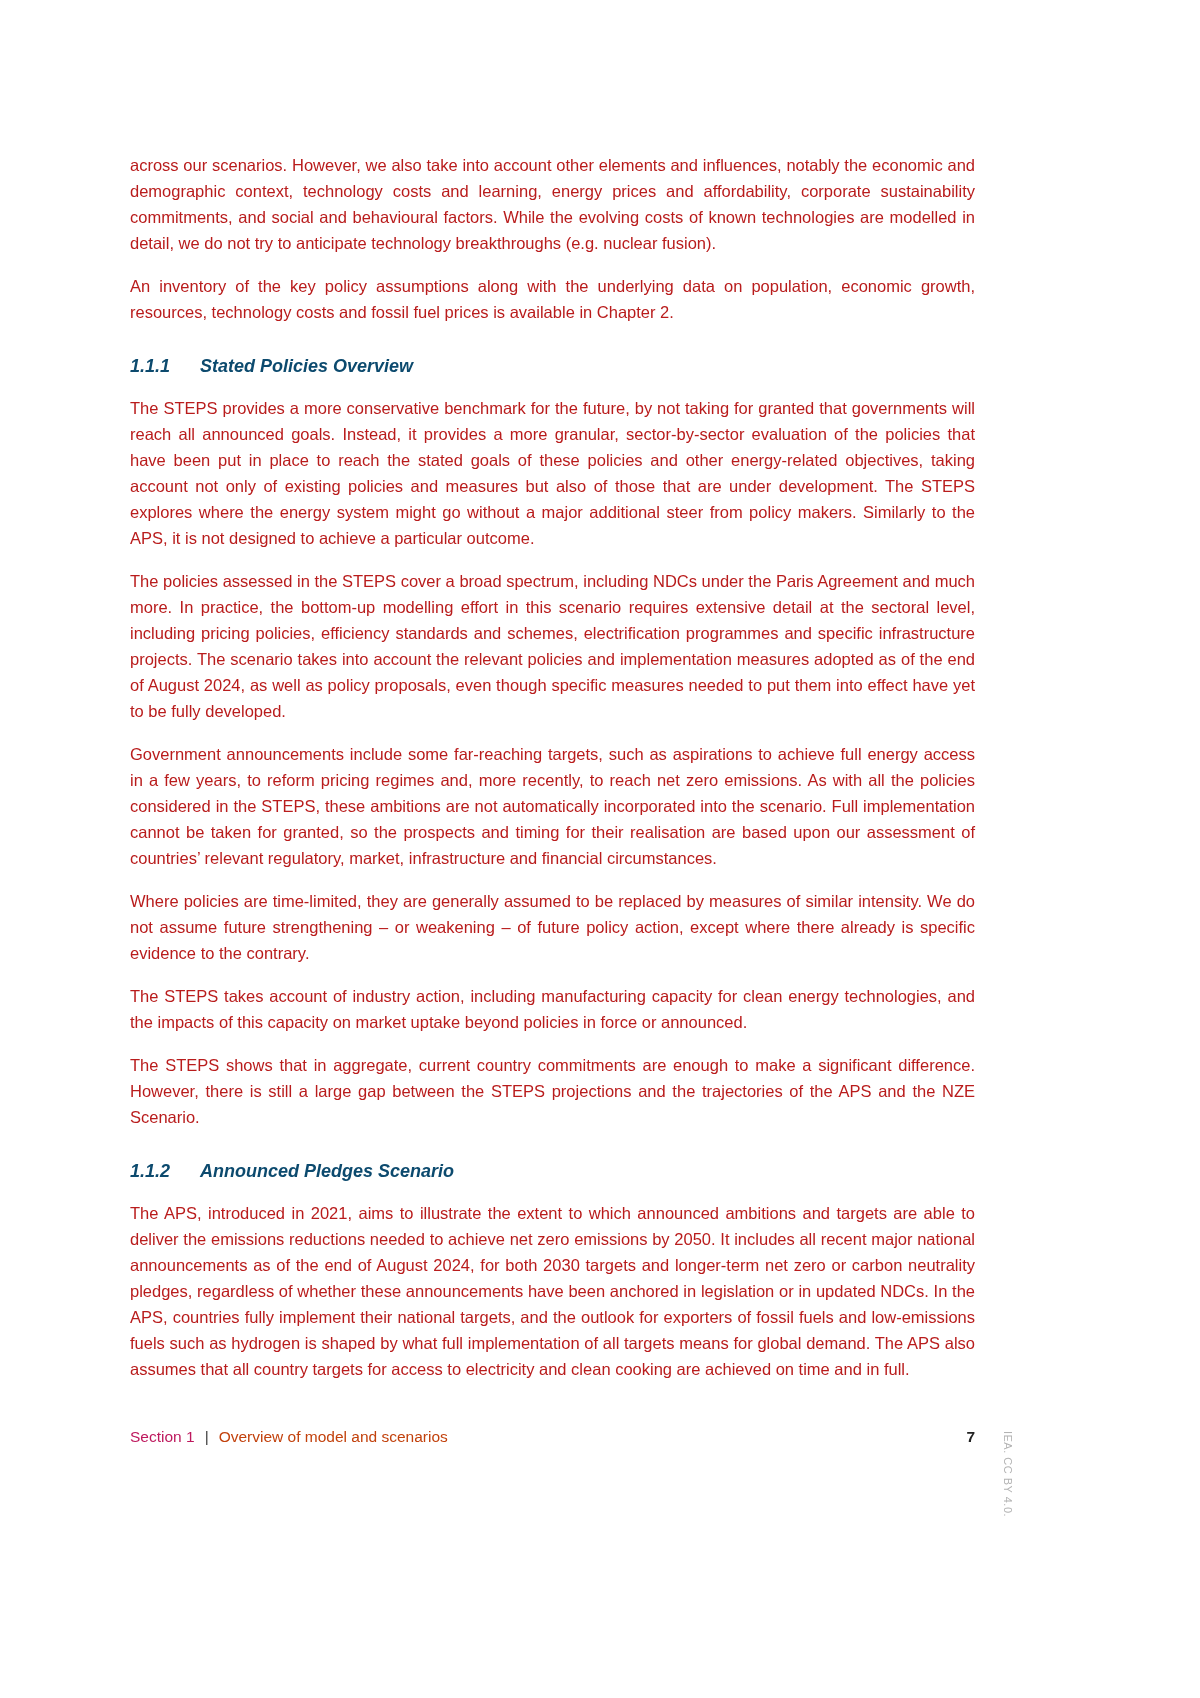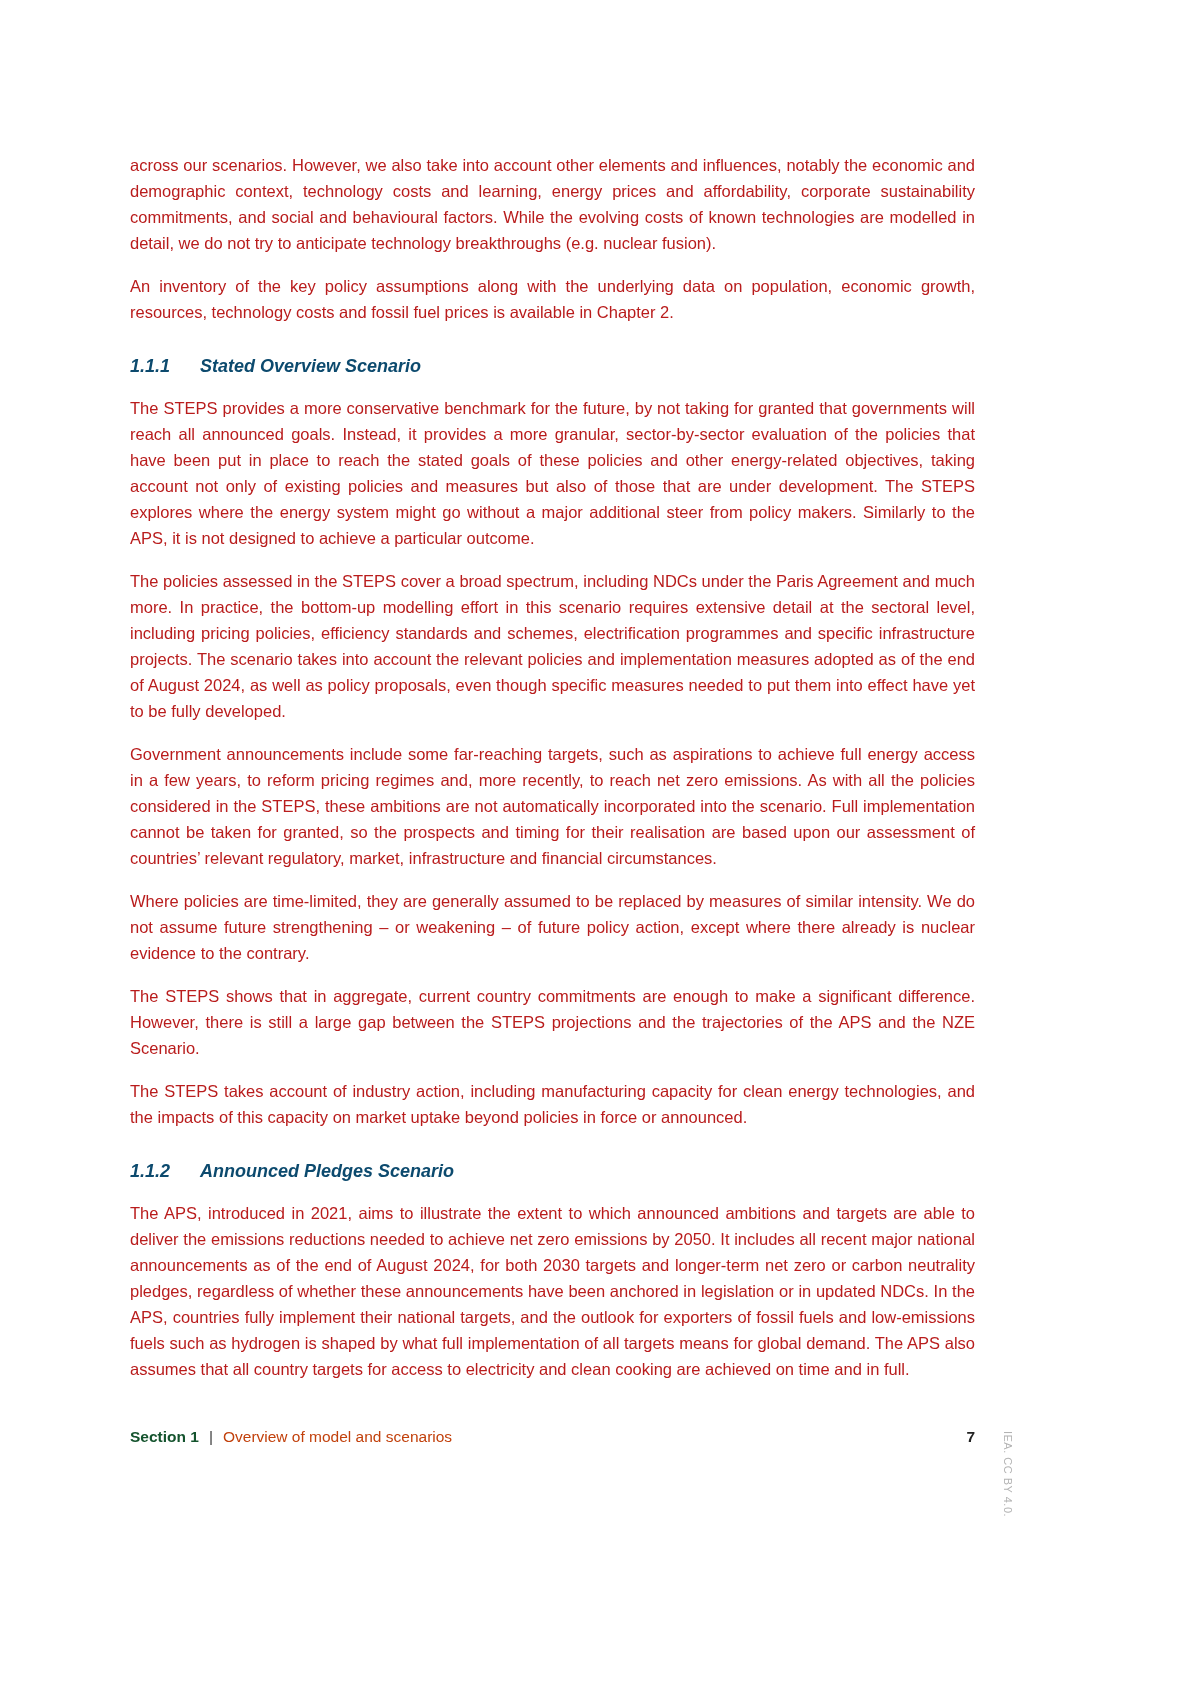--- a/index.html
+++ b/index.html
@@ -44,22 +44,22 @@
   .footer {
     position: absolute;
     top: 1428px;
     left: 130px;
     width: 845px;
     display: flex;
     align-items: baseline;
     font-size: 15.5px;
   }
   .footer .section-label {
-    color: #14532d;
-    font-weight: bold;
+    color: #be185d;
+    font-weight: normal;
   }
   .footer .sep {
     color: #3d3d3d;
     margin: 0 10px;
   }
   .footer .chapter-title {
     color: #c2410c;
   }
   .footer .page-num {
     margin-left: auto;
@@ -82,29 +82,29 @@
 
 <div class="page">
 
   <div class="content">
 
     <p class="body-par">across our scenarios. However, we also take into account other elements and influences, notably the economic and demographic context, technology costs and learning, energy prices and affordability, corporate sustainability commitments, and social and behavioural factors. While the evolving costs of known technologies are modelled in detail, we do not try to anticipate technology breakthroughs (e.g. nuclear fusion).</p>
     <p class="body-par">An inventory of the key policy assumptions along with the underlying data on population, economic growth, resources, technology costs and fossil fuel prices is available in Chapter 2.</p>
 
     <div class="section-heading">
       <span class="num">1.1.1</span>
-      <span class="title">Stated Overview Scenario</span>
+      <span class="title">Stated Policies Overview</span>
     </div>
 
     <p class="body-par">The STEPS provides a more conservative benchmark for the future, by not taking for granted that governments will reach all announced goals. Instead, it provides a more granular, sector-by-sector evaluation of the policies that have been put in place to reach the stated goals of these policies and other energy-related objectives, taking account not only of existing policies and measures but also of those that are under development. The STEPS explores where the energy system might go without a major additional steer from policy makers. Similarly to the APS, it is not designed to achieve a particular outcome.</p>
     <p class="body-par">The policies assessed in the STEPS cover a broad spectrum, including NDCs under the Paris Agreement and much more. In practice, the bottom-up modelling effort in this scenario requires extensive detail at the sectoral level, including pricing policies, efficiency standards and schemes, electrification programmes and specific infrastructure projects. The scenario takes into account the relevant policies and implementation measures adopted as of the end of August 2024, as well as policy proposals, even though specific measures needed to put them into effect have yet to be fully developed.</p>
     <p class="body-par">Government announcements include some far-reaching targets, such as aspirations to achieve full energy access in a few years, to reform pricing regimes and, more recently, to reach net zero emissions. As with all the policies considered in the STEPS, these ambitions are not automatically incorporated into the scenario. Full implementation cannot be taken for granted, so the prospects and timing for their realisation are based upon our assessment of countries’ relevant regulatory, market, infrastructure and financial circumstances.</p>
-    <p class="body-par">Where policies are time-limited, they are generally assumed to be replaced by measures of similar intensity. We do not assume future strengthening – or weakening – of future policy action, except where there already is nuclear evidence to the contrary.</p>
+    <p class="body-par">Where policies are time-limited, they are generally assumed to be replaced by measures of similar intensity. We do not assume future strengthening – or weakening – of future policy action, except where there already is specific evidence to the contrary.</p>
+    <p class="body-par">The STEPS takes account of industry action, including manufacturing capacity for clean energy technologies, and the impacts of this capacity on market uptake beyond policies in force or announced.</p>
     <p class="body-par">The STEPS shows that in aggregate, current country commitments are enough to make a significant difference. However, there is still a large gap between the STEPS projections and the trajectories of the APS and the NZE Scenario.</p>
-    <p class="body-par">The STEPS takes account of industry action, including manufacturing capacity for clean energy technologies, and the impacts of this capacity on market uptake beyond policies in force or announced.</p>
 
     <div class="section-heading">
       <span class="num">1.1.2</span>
       <span class="title">Announced Pledges Scenario</span>
     </div>
 
     <p class="body-par">The APS, introduced in 2021, aims to illustrate the extent to which announced ambitions and targets are able to deliver the emissions reductions needed to achieve net zero emissions by 2050. It includes all recent major national announcements as of the end of August 2024, for both 2030 targets and longer-term net zero or carbon neutrality pledges, regardless of whether these announcements have been anchored in legislation or in updated NDCs. In the APS, countries fully implement their national targets, and the outlook for exporters of fossil fuels and low-emissions fuels such as hydrogen is shaped by what full implementation of all targets means for global demand. The APS also assumes that all country targets for access to electricity and clean cooking are achieved on time and in full.</p>
 
   </div>
 

